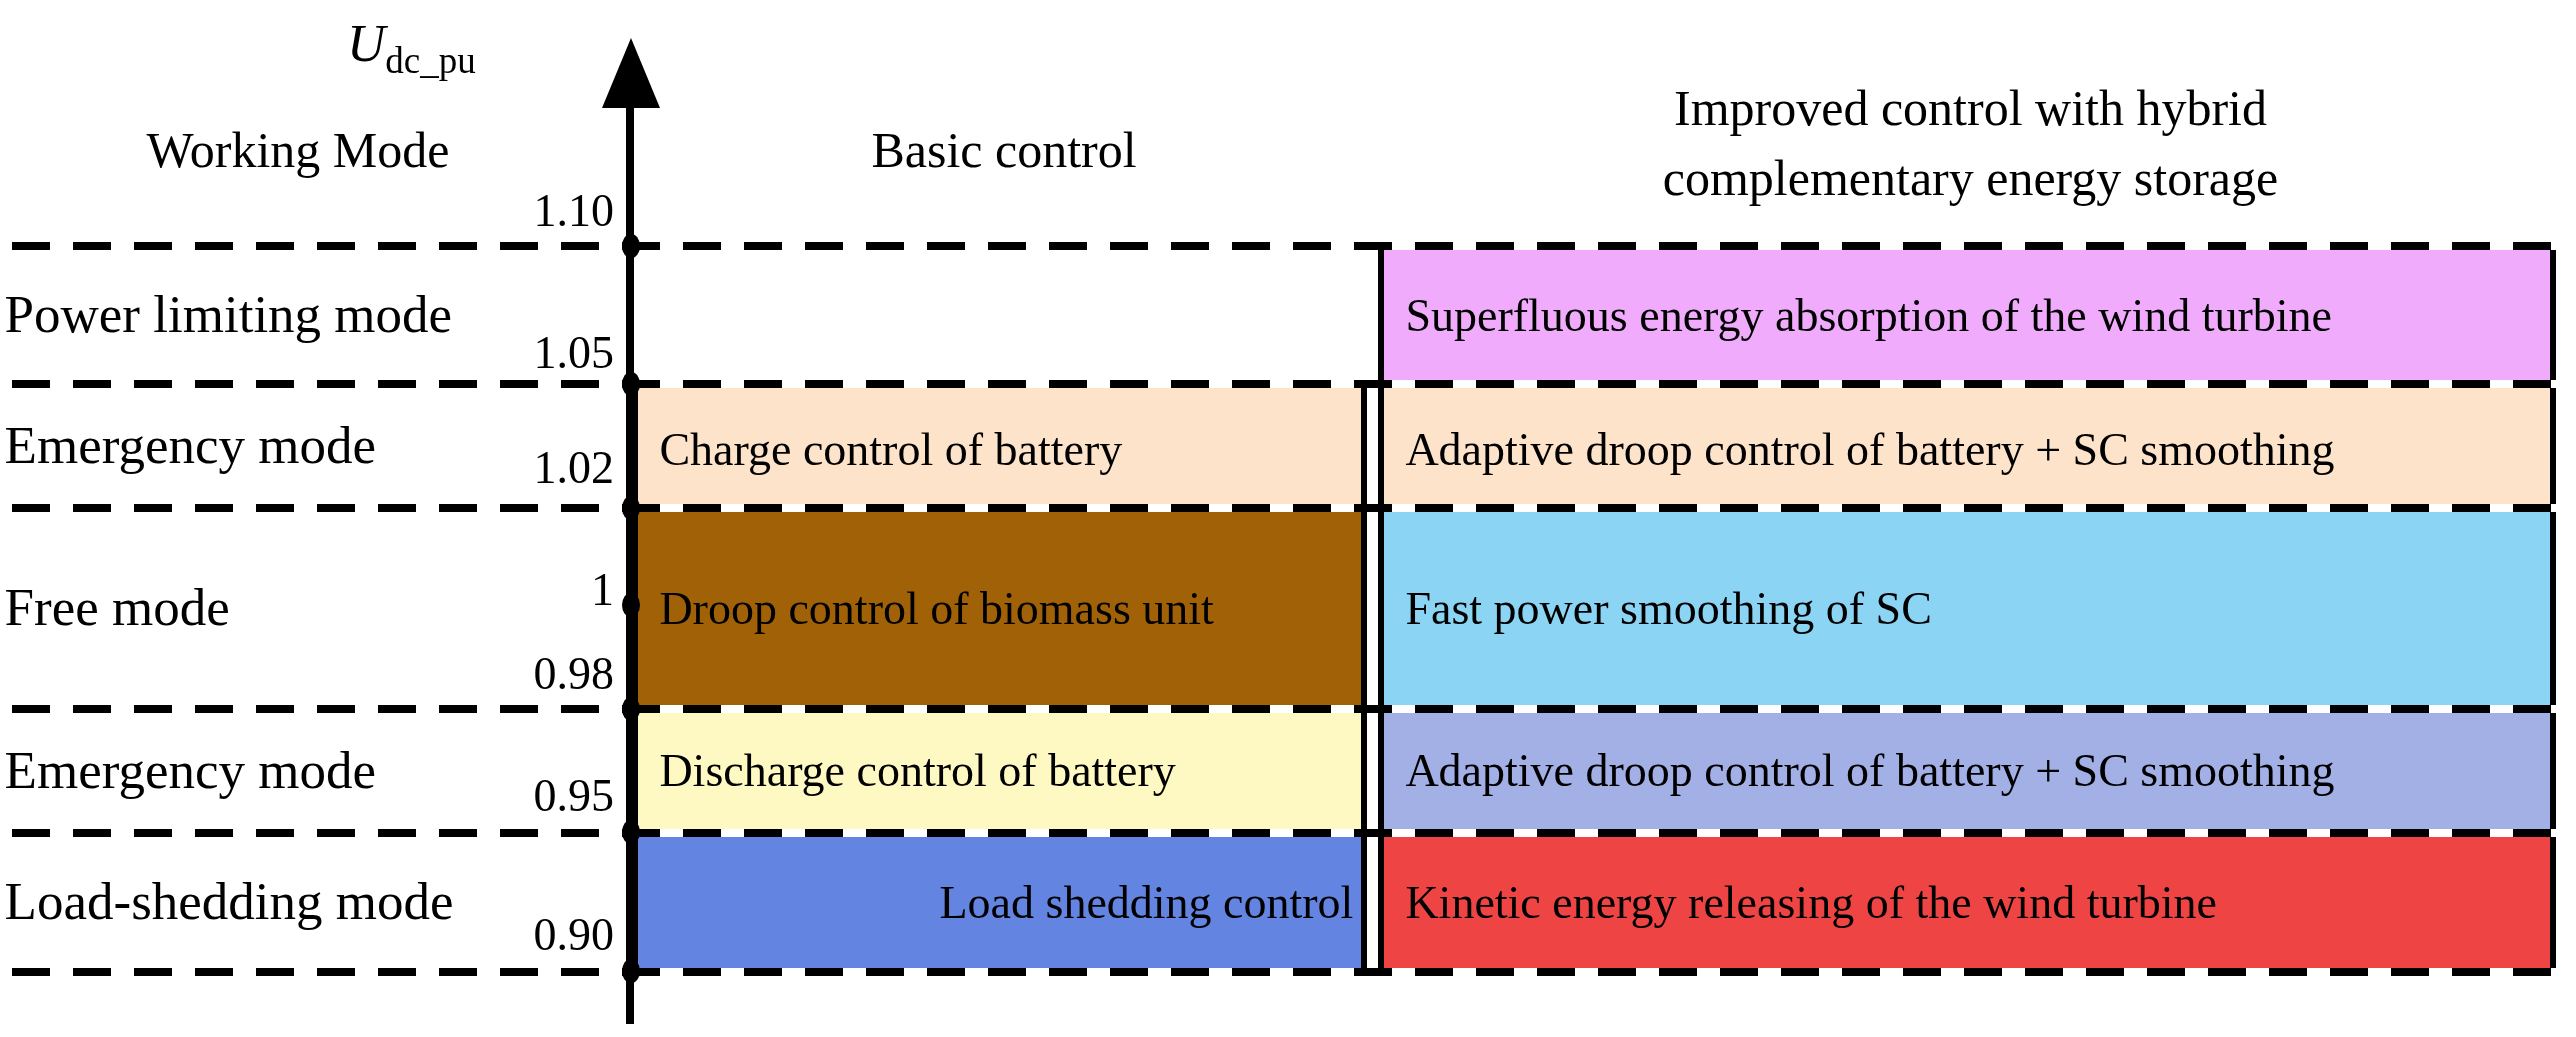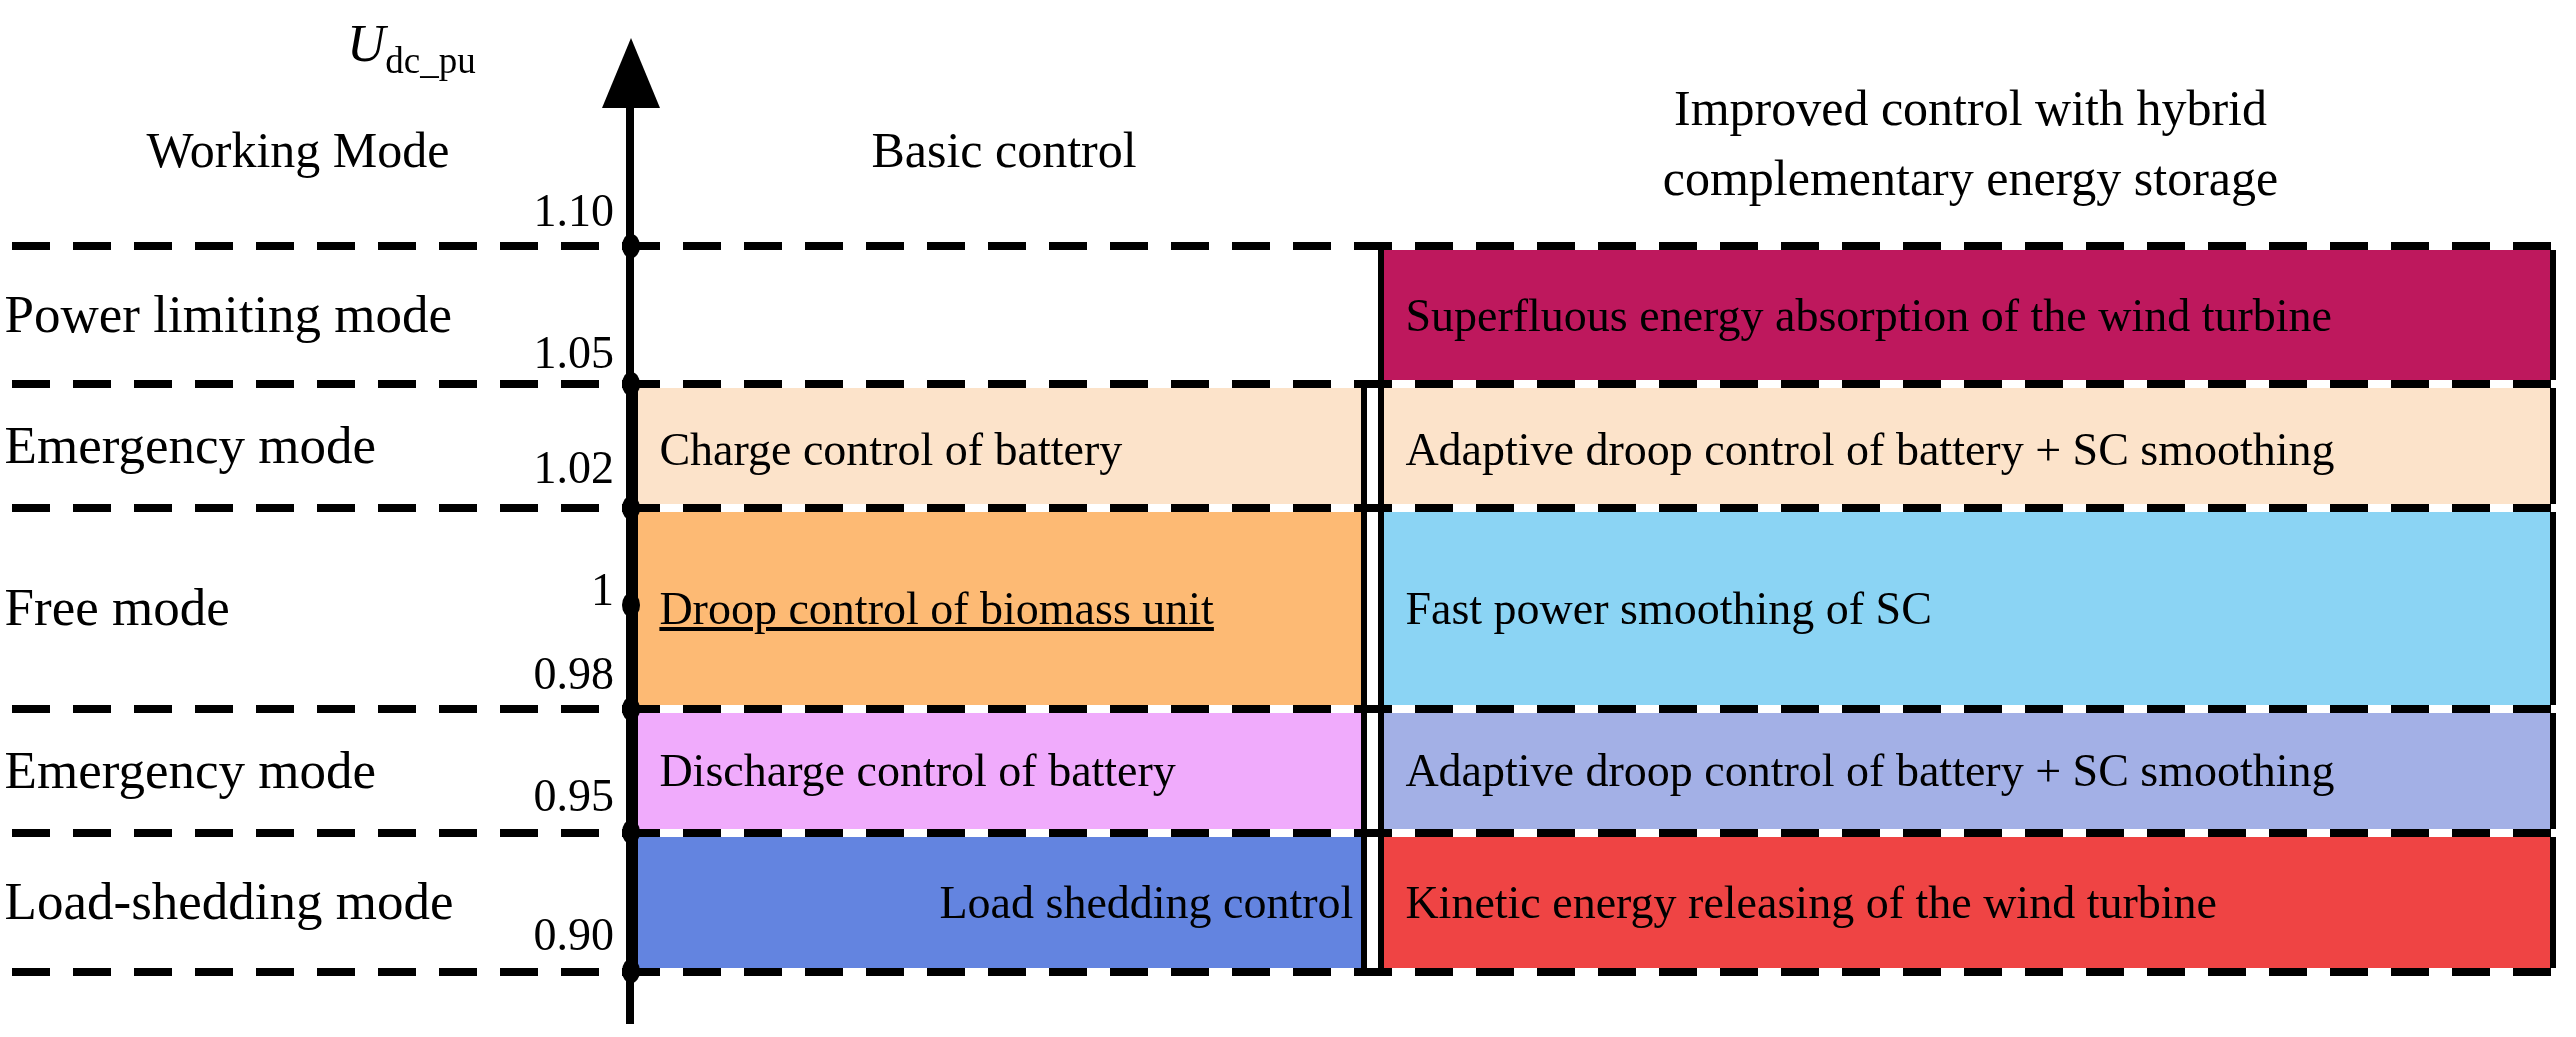--- a/index.html
+++ b/index.html
@@ -104,39 +104,39 @@
   <div class="tick t098">0.98</div>
   <div class="tick t095">0.95</div>
   <div class="tick t090">0.90</div>
 
   <div class="mode m1">Power limiting mode</div>
   <div class="mode m2">Emergency mode</div>
   <div class="mode m3">Free mode</div>
   <div class="mode m4">Emergency mode</div>
   <div class="mode m5">Load-shedding mode</div>
 
-  <div class="box col-improved r1" style="background: #be185d;">
+  <div class="box col-improved r1" style="background: #f0abfc;">
     <span>Superfluous energy absorption of the wind turbine</span>
   </div>
 
   <div class="box col-basic r2" style="background: rgb(252, 227, 202);">
     <span>Charge control of battery</span>
   </div>
   <div class="box col-improved r2" style="background: rgb(252, 227, 202);">
     <span>Adaptive droop control of battery + SC smoothing</span>
   </div>
 
-  <div class="box col-basic r3" style="background: #fdba74; text-decoration: underline;">
+  <div class="box col-basic r3" style="background: #a16207;">
     <span>Droop control of biomass unit</span>
   </div>
   <div class="box col-improved r3" style="background: rgb(139, 212, 244);">
     <span>Fast power smoothing of SC</span>
   </div>
 
-  <div class="box col-basic r4" style="background: #f0abfc;">
+  <div class="box col-basic r4" style="background: #fef9c3;">
     <span>Discharge control of battery</span>
   </div>
   <div class="box col-improved r4" style="background: rgb(163, 176, 230);">
     <span>Adaptive droop control of battery + SC smoothing</span>
   </div>
 
   <div class="box col-basic r5" style="background: rgb(99, 132, 224); justify-content: flex-end;">
     <span>Load shedding control</span>
   </div>
   <div class="box col-improved r5" style="background: #ef4444;">

